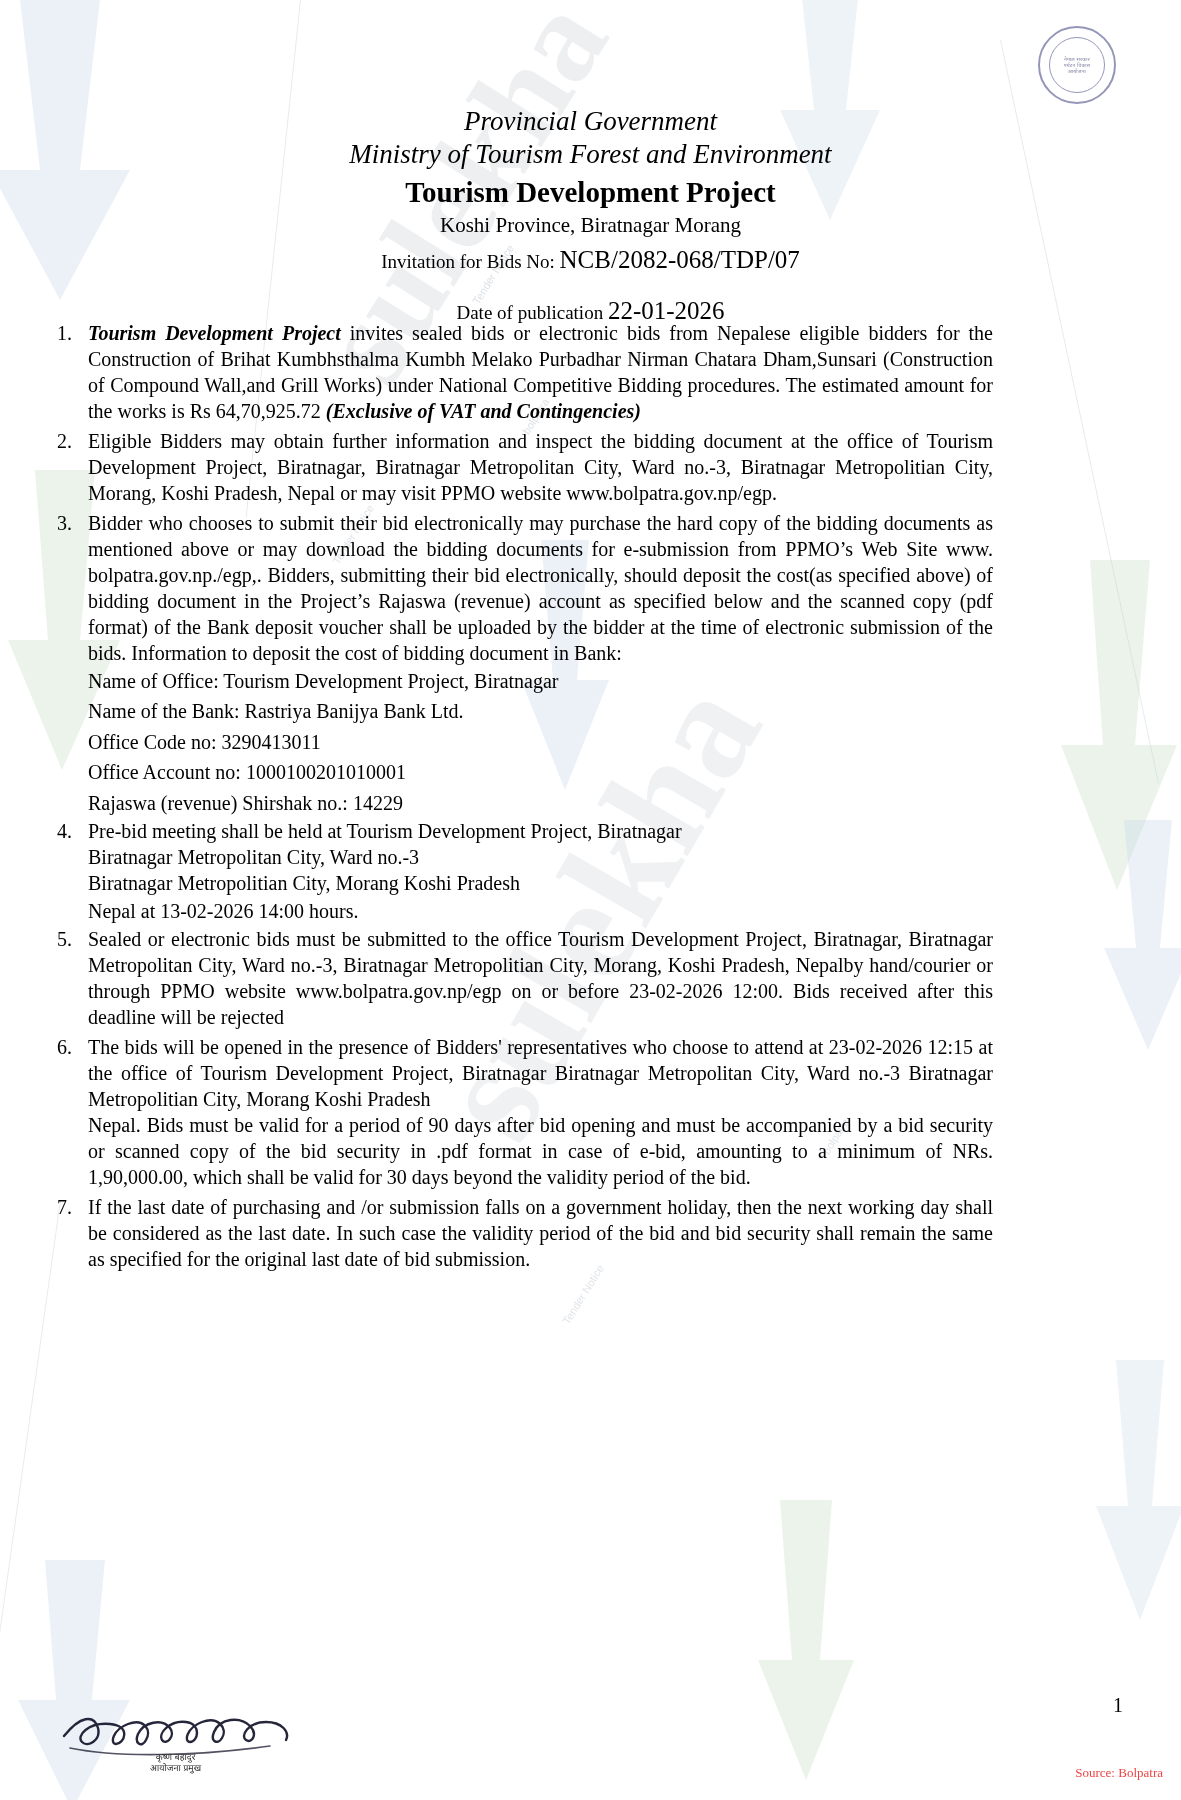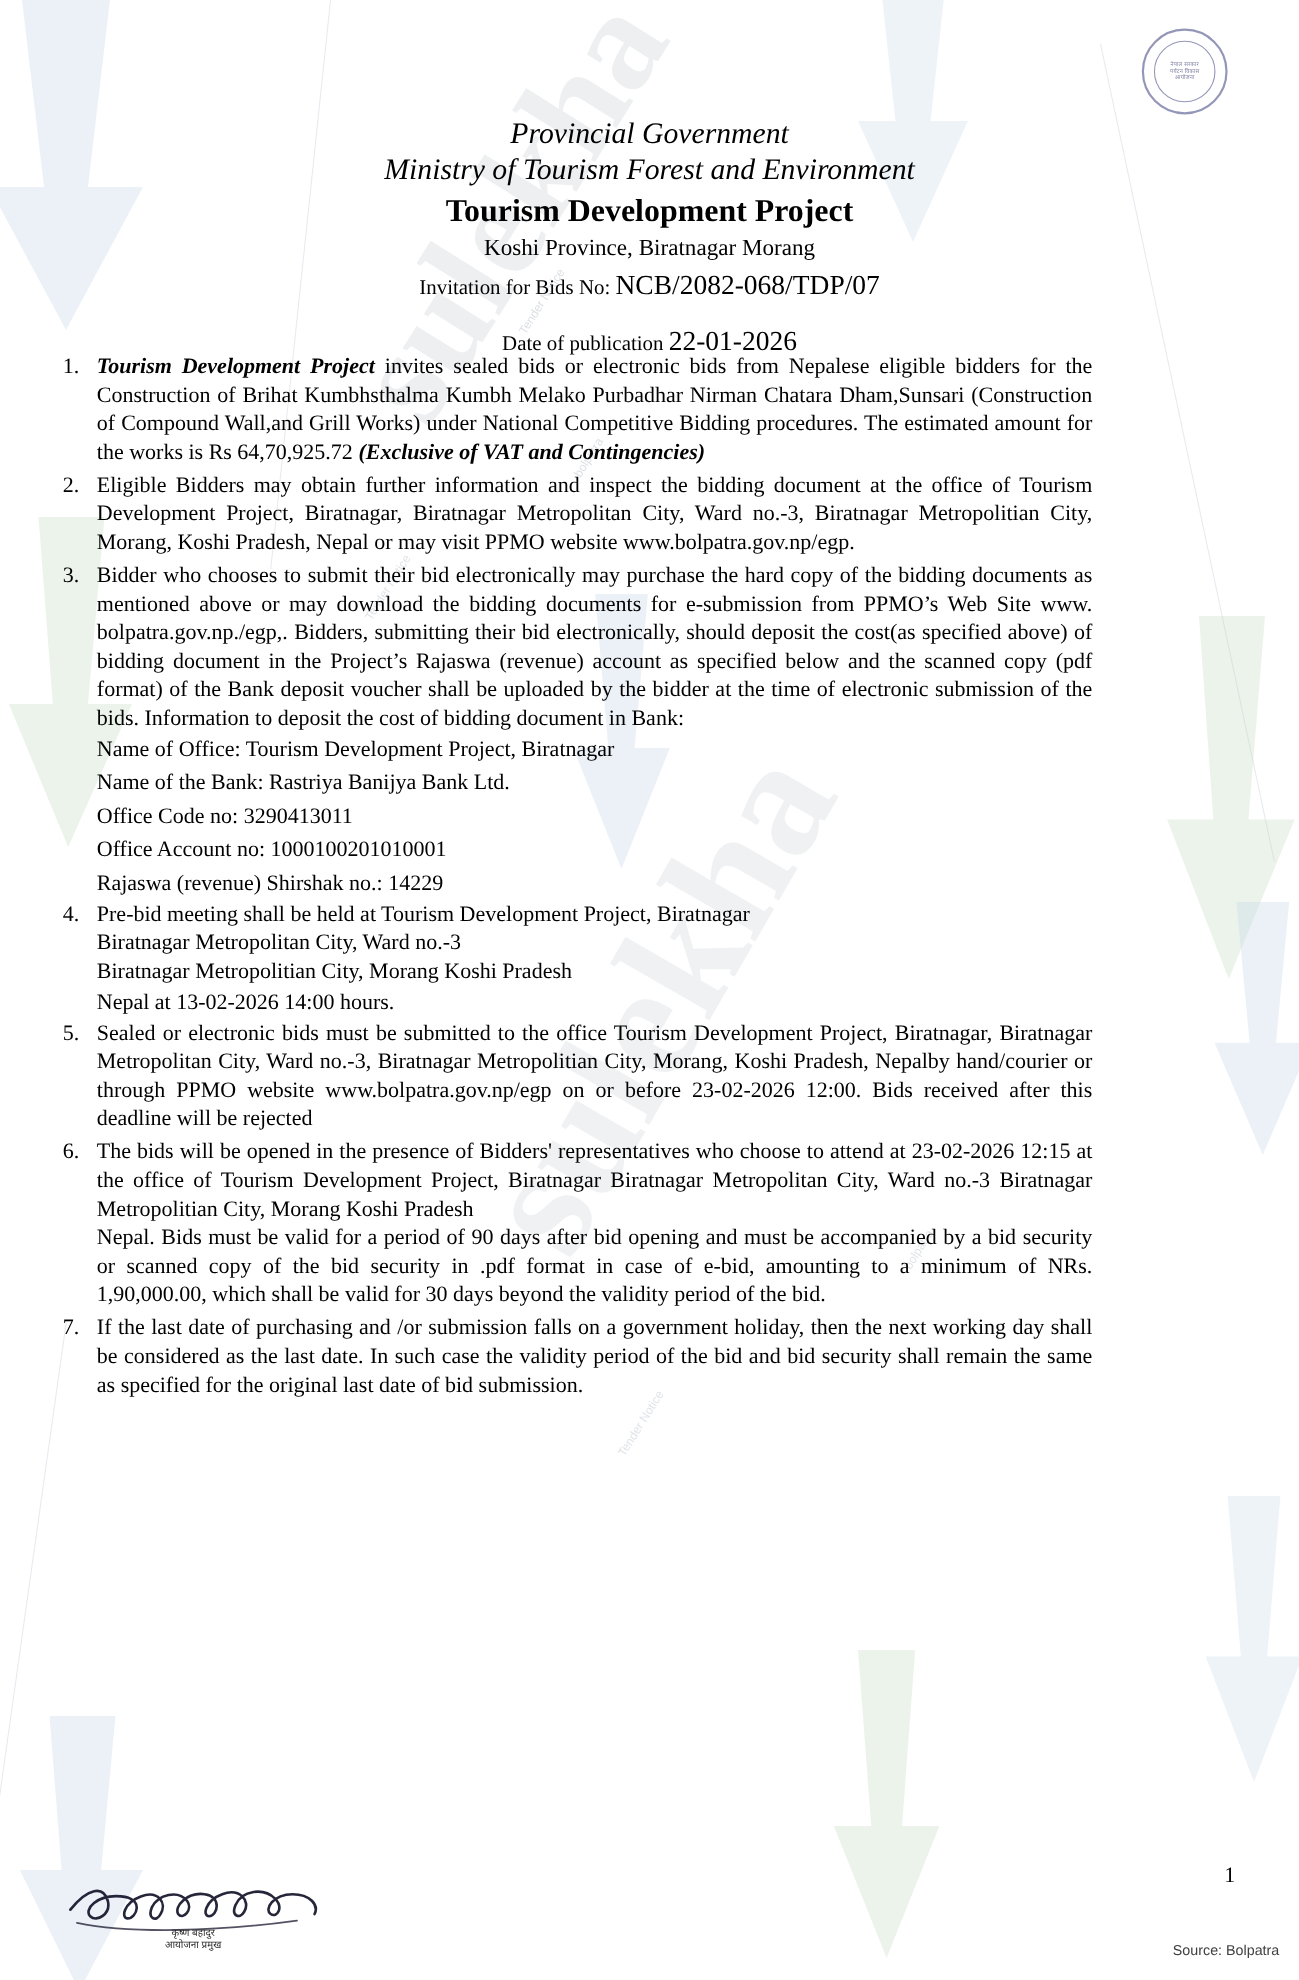--- a/index.html
+++ b/index.html
@@ -65,21 +65,21 @@
   }
   .txt.noj{text-align:left;}
   .bi{font-weight:bold;font-style:italic;}
   .gap-sm{height:4px;}
   .sub{font-size:20px;line-height:1.52;}
 
   
   .pageno{position:absolute;right:58px;top:1694px;font-size:20px;}
   .source{
     position:absolute;right:18px;top:1765px;
-    font-family:Liberation Sans, sans-serif;font-size:13px;color:#404040;
+    font-family:Liberation Serif, serif;font-size:13px;color:#ef4444;
   }
   .sign{position:absolute;left:58px;top:1700px;opacity:.92;}
   .sign-cap{
     position:absolute;left:150px;top:1752px;
     font-family:"Liberation Sans",sans-serif;font-size:9px;color:#2b2b2b;
     line-height:1.25;text-align:center;white-space:nowrap;
   }
 </style>
 </head>
 <body>

